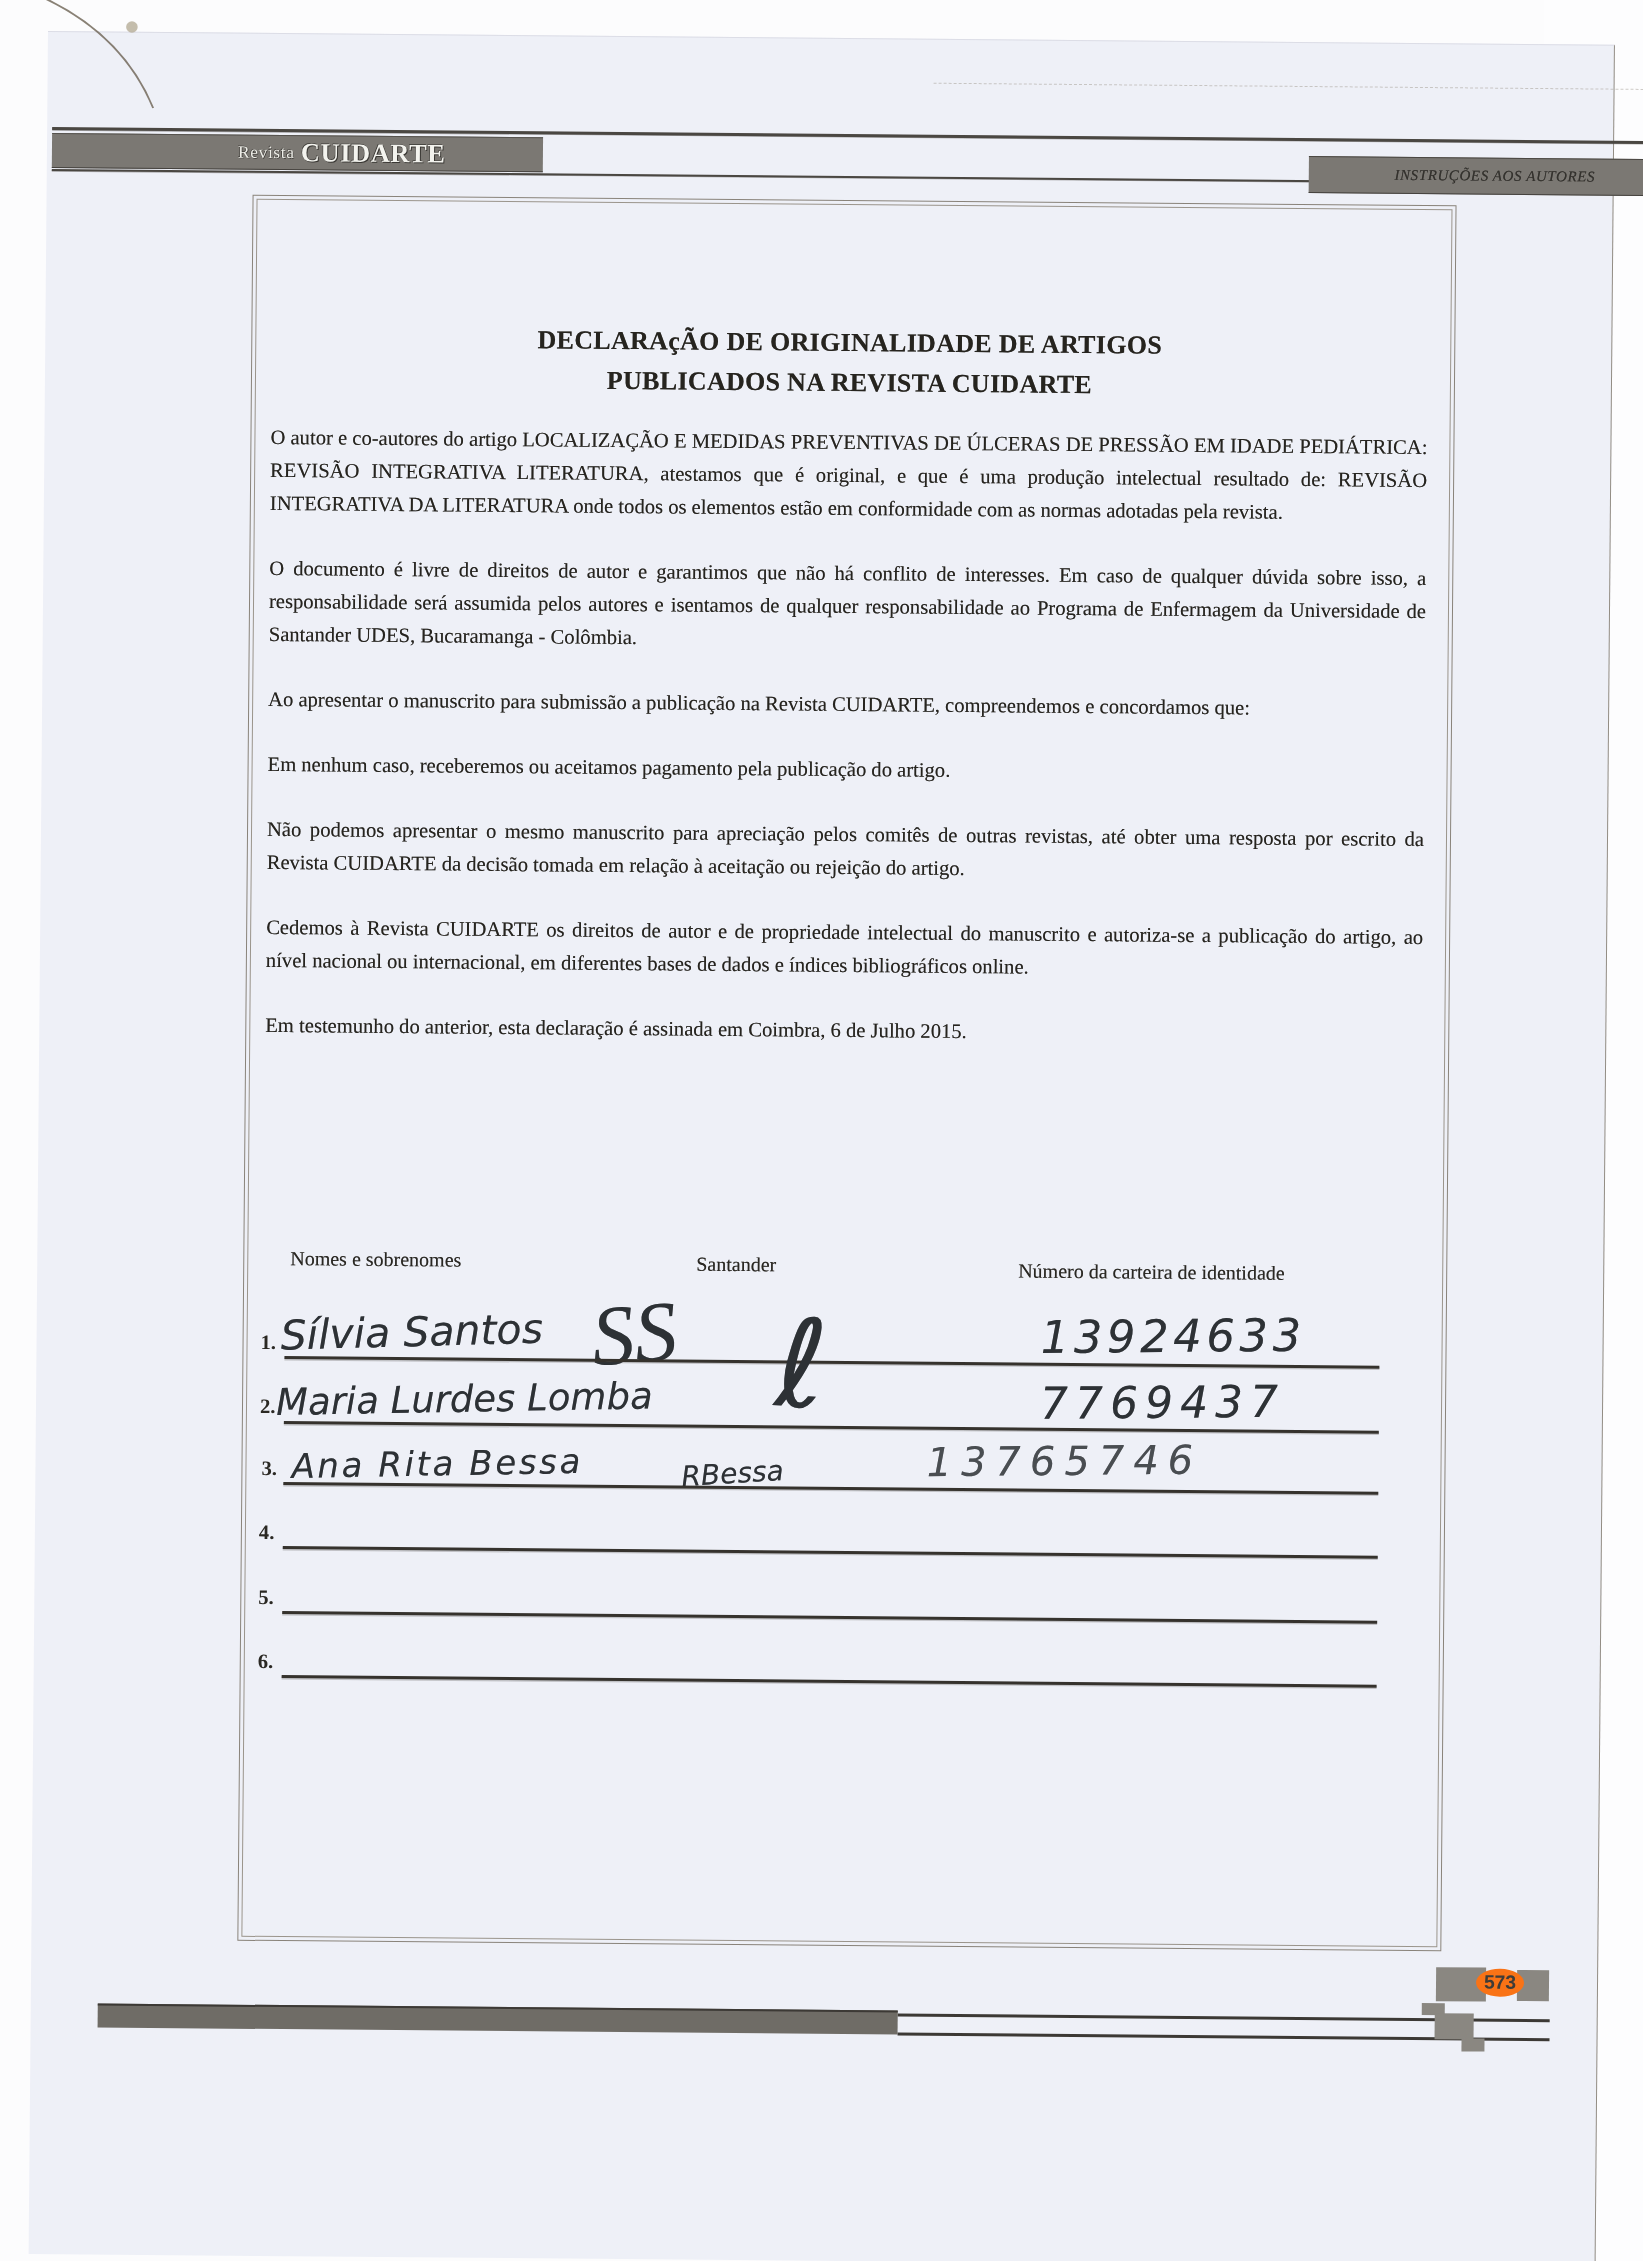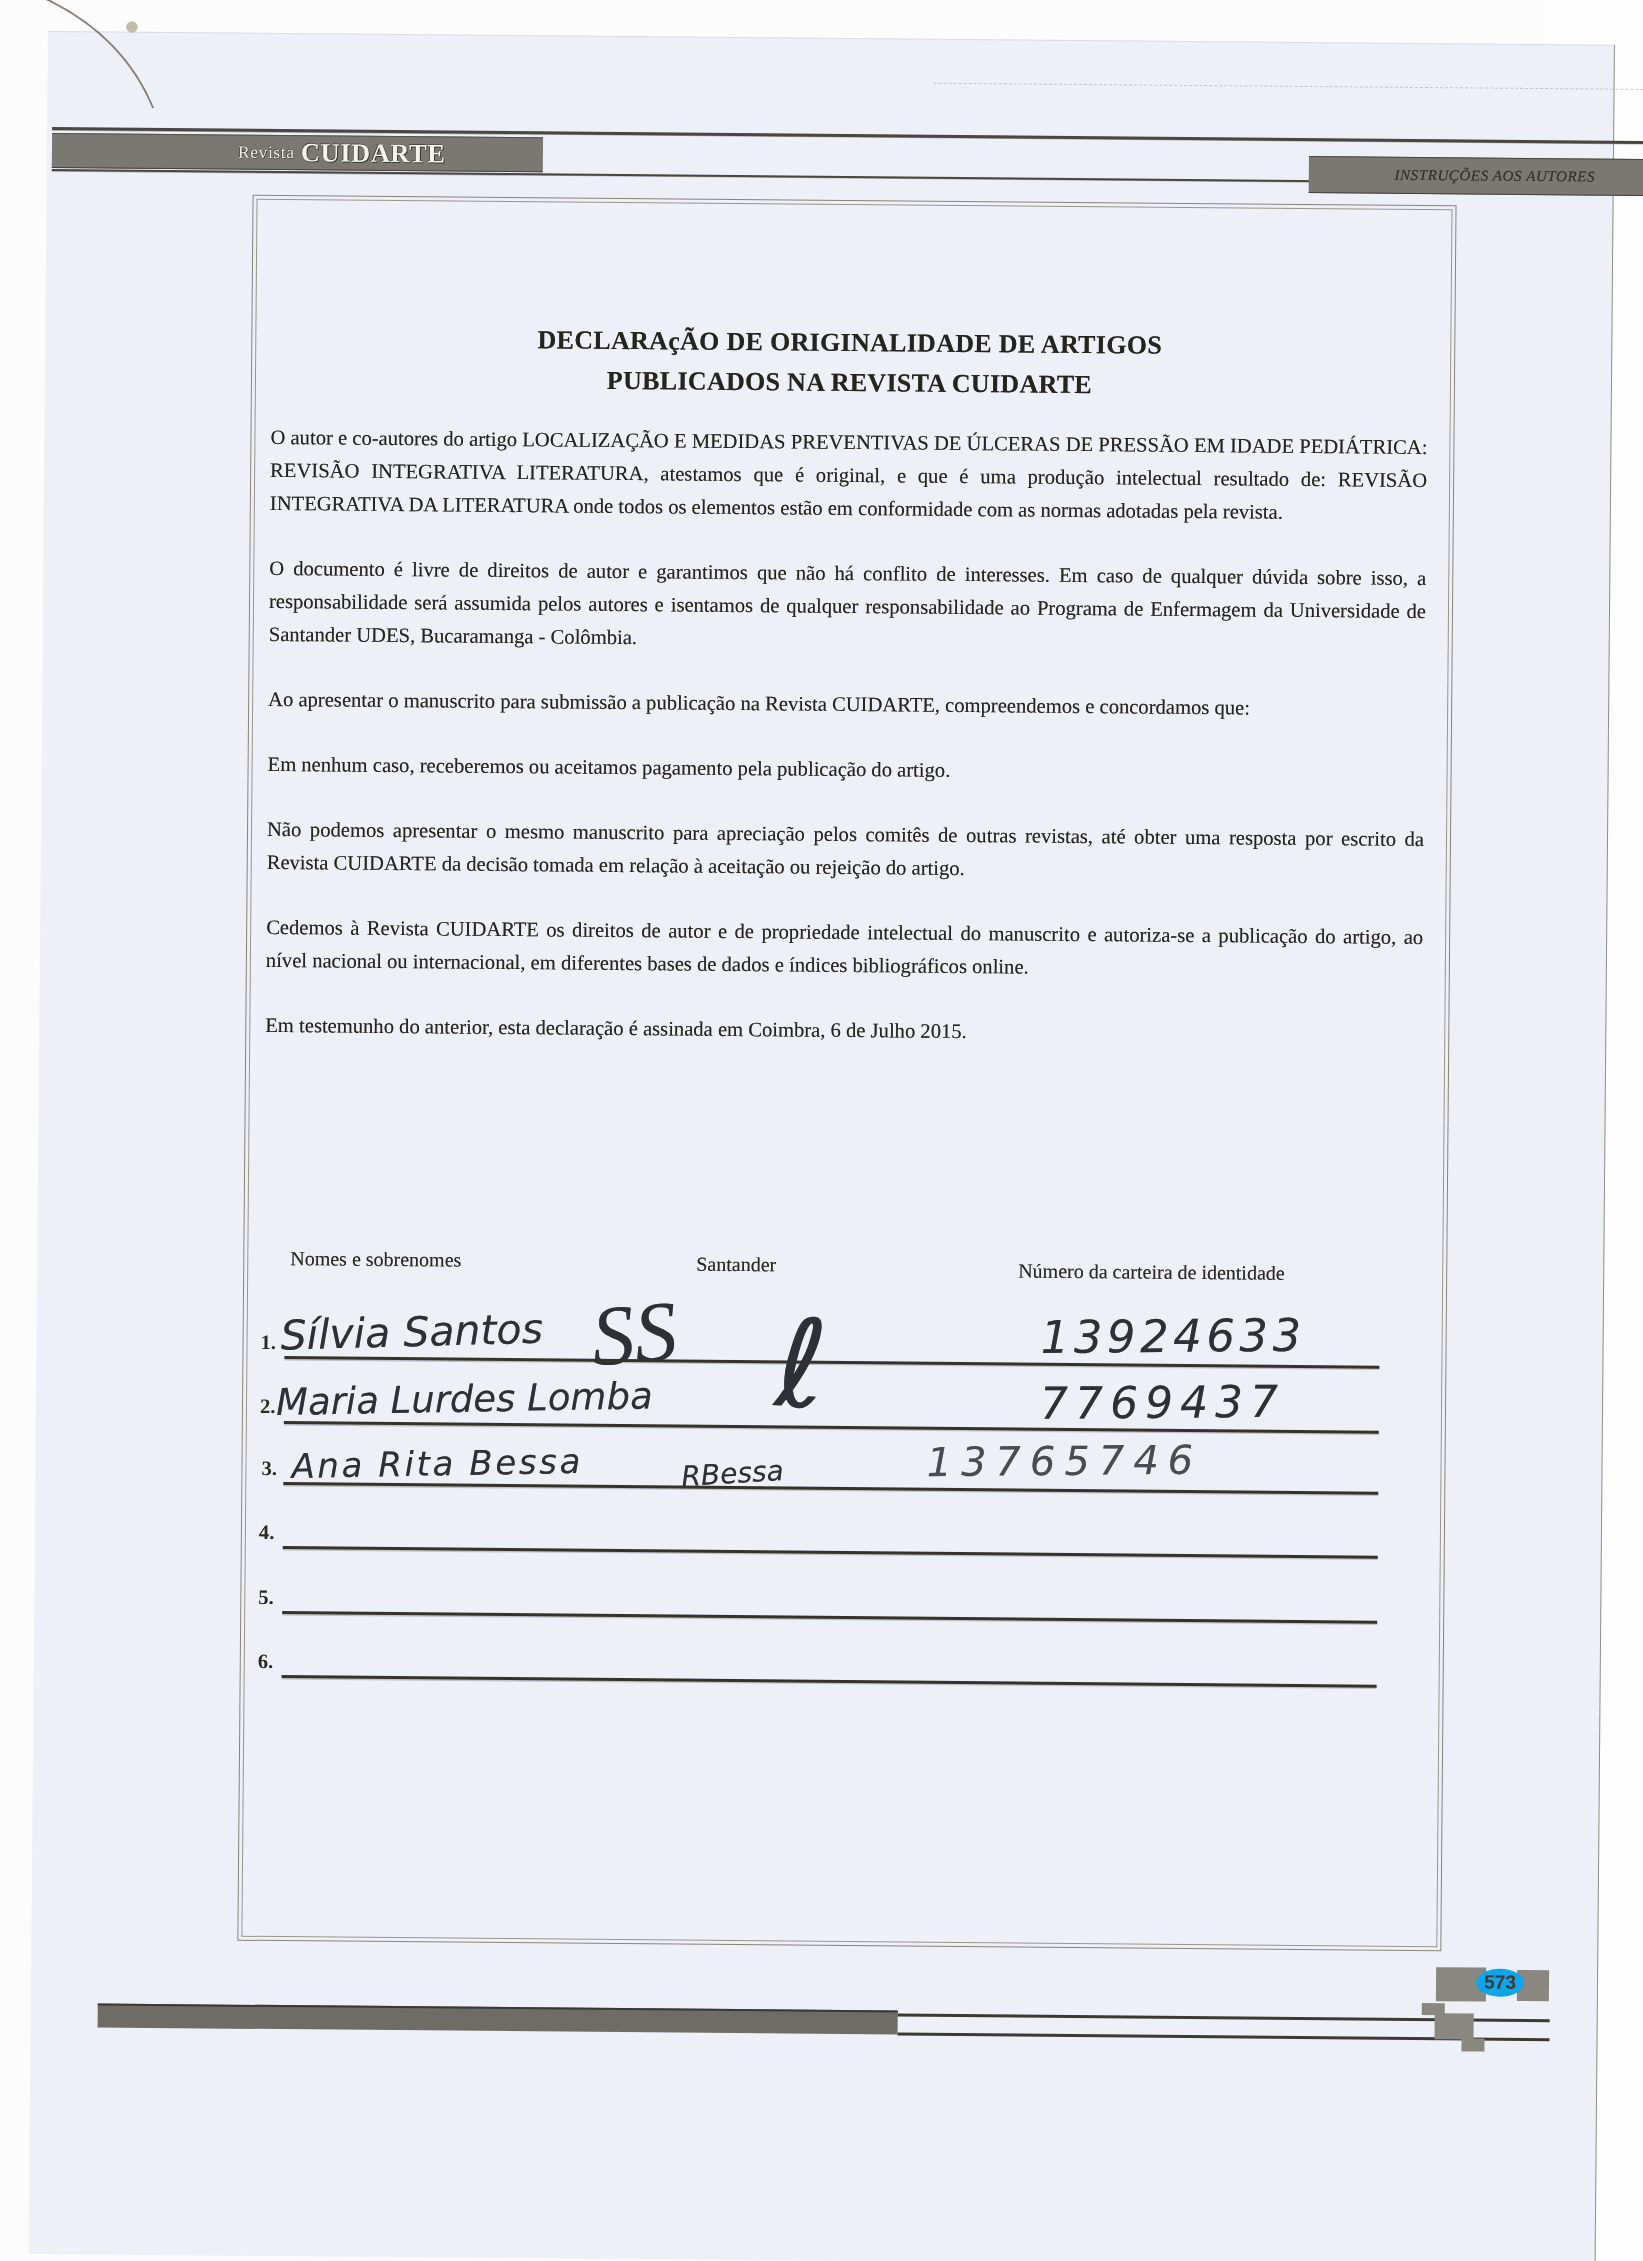--- a/index.html
+++ b/index.html
@@ -55,21 +55,21 @@
   
   .tbl-h{position:absolute;font-size:20px;color:#2a2823;white-space:nowrap;
     text-shadow:0 0 0.5px rgba(38,36,31,.5);}
   .sig-line{position:absolute;height:3.2px;background:#35322d;box-shadow:0 1.3px 0.6px rgba(60,56,50,.25);}
   .row-num{position:absolute;font-size:20.6px;font-weight:bold;color:#2a2823;}
   .hand{position:absolute;font-family:"DejaVu Sans",sans-serif;font-style:italic;
     color:#2d3135;white-space:nowrap;text-shadow:0 0 0.6px rgba(45,49,53,.5);}
 
   
   .gblock{position:absolute;background:#8a8781;}
-  .badge-oval{position:absolute;left:1445px;top:1924px;width:48px;height:28px;background:#0ea5e9;
+  .badge-oval{position:absolute;left:1445px;top:1924px;width:48px;height:28px;background:#f97316;
     border-radius:50%;display:flex;align-items:center;justify-content:center;
     font-family:"Liberation Sans",sans-serif;font-weight:bold;font-size:19.3px;color:#3f3c38;z-index:2;}
   .footer-bar{position:absolute;left:67px;top:1971px;width:800px;height:24px;background:#6f6c66;
     border-top:2.6px solid #3c3935;}
   .fline{position:absolute;background:#3c3935;}
 </style>
 </head>
 <body>
 
 <div class="scan">

